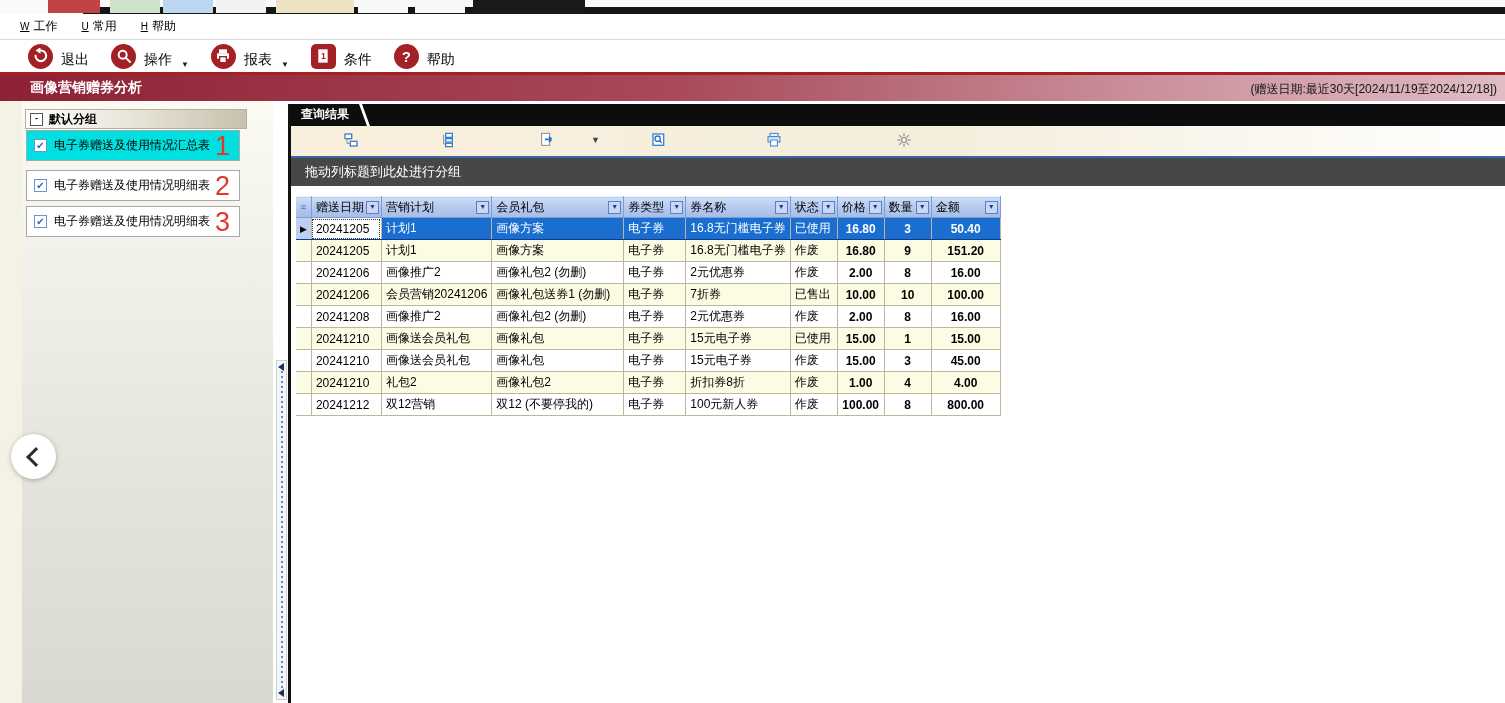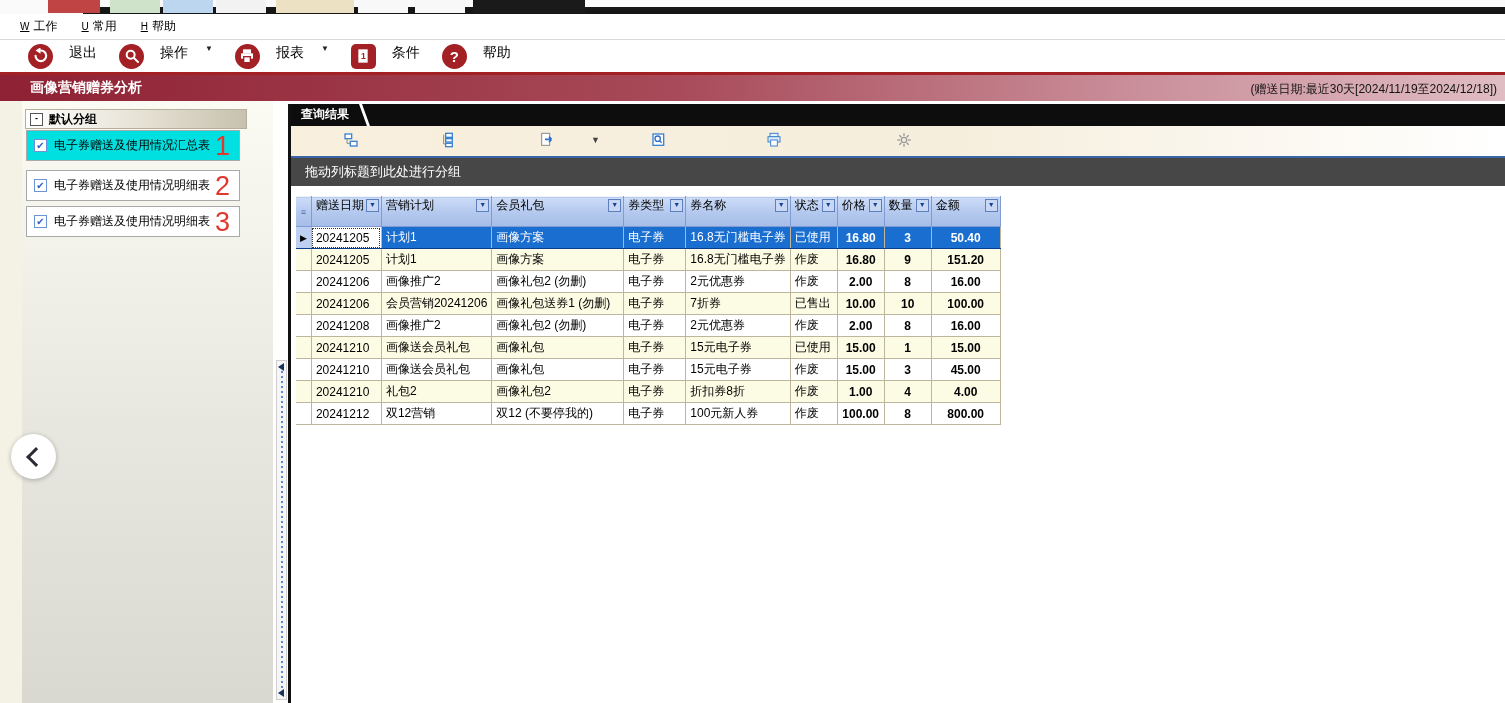--- a/index.html
+++ b/index.html
@@ -14,21 +14,21 @@
   
   .menu-bar{position:absolute;left:0;top:14px;width:1505px;height:26px;background:#fff;
             border-bottom:1px solid #d9d9d9;display:flex;align-items:center;
             padding-left:20px;gap:24px;box-sizing:border-box;font-size:12px;}
   .menu-item{display:flex;align-items:center;gap:4px;cursor:default;}
   .menu-shortcut{font-size:10px;text-decoration:underline;}
 
   
   .toolbar{position:absolute;left:0;top:40px;width:1505px;height:32px;background:#fff;
            display:flex;align-items:center;padding-left:28px;gap:22px;box-sizing:border-box;}
-  .tb-btn{display:flex;align-items:flex-start;gap:16px;font-size:14px;}
+  .tb-btn{display:flex;align-items:flex-end;gap:8px;font-size:14px;}
   .tb-icon{width:25px;height:25px;border-radius:50%;background:#a32025;
            display:flex;align-items:center;justify-content:center;flex:0 0 auto;}
   .tb-icon.square{border-radius:5px;}
   .tb-icon .q{color:#fff;font-weight:bold;font-size:15px;line-height:1;}
   .tb-caret{font-size:8px;color:#222;margin-left:1px;}
   .red-line{position:absolute;left:0;top:72px;width:1505px;height:3px;background:#a32025;}
 
   
   .title-bar{position:absolute;left:0;top:75px;width:1505px;height:26px;
              background:linear-gradient(90deg,#8e2133 0%,#a84a59 45%,#c98e99 75%,#e0bcc3 100%);}
@@ -79,21 +79,21 @@
   .group-bar{position:absolute;left:0;top:54px;right:0;height:28px;background:#474747;
              color:#fff;font-size:13px;display:flex;align-items:center;padding-left:14px;
              box-sizing:border-box;}
 
   
   .tbl-wrap{position:absolute;left:5px;top:92px;}
   table.grid{border-collapse:collapse;table-layout:fixed;font-size:12px;}
   table.grid th{height:21px;box-sizing:border-box;font-weight:normal;padding:0;
        background:linear-gradient(180deg,#cddcf7 0%,#b3c8ee 55%,#a5bde8 100%);
        border-right:1px solid #7e9bd2;border-bottom:1px solid #7e9bd2;border-top:1px solid #eef3fc;}
-  .hcell{display:flex;align-items:center;justify-content:space-between;padding:0 2px 12px 4px;}
+  .hcell{display:flex;align-items:center;justify-content:space-between;padding:0 2px 0 4px;}
   .hlabel{white-space:nowrap;overflow:hidden;}
   .filter-btn{width:13px;height:13px;box-sizing:border-box;background:#c7d7f4;
        border:1px solid #5d7fc0;color:#17408f;font-size:7px;line-height:10px;text-align:center;flex:0 0 auto;}
   th.ind,td.ind{width:12px;background:#bdd0f2;border-right:1px solid #8fa8d8;
        border-bottom:1px solid #9fb4dd;text-align:center;padding:0;}
   th.ind{background:linear-gradient(180deg,#cddcf7,#a5bde8);color:#4a6ca8;font-size:9px;}
   td.ind{color:#000;font-size:9px;}
   table.grid td{height:22px;box-sizing:border-box;padding:0 4px;white-space:nowrap;overflow:hidden;
        border-right:1px solid #bdb59c;border-bottom:1px solid #bdb59c;}
   tr.cream td{background:#fcfbe3;} tr.plain td{background:#ffffff;}

